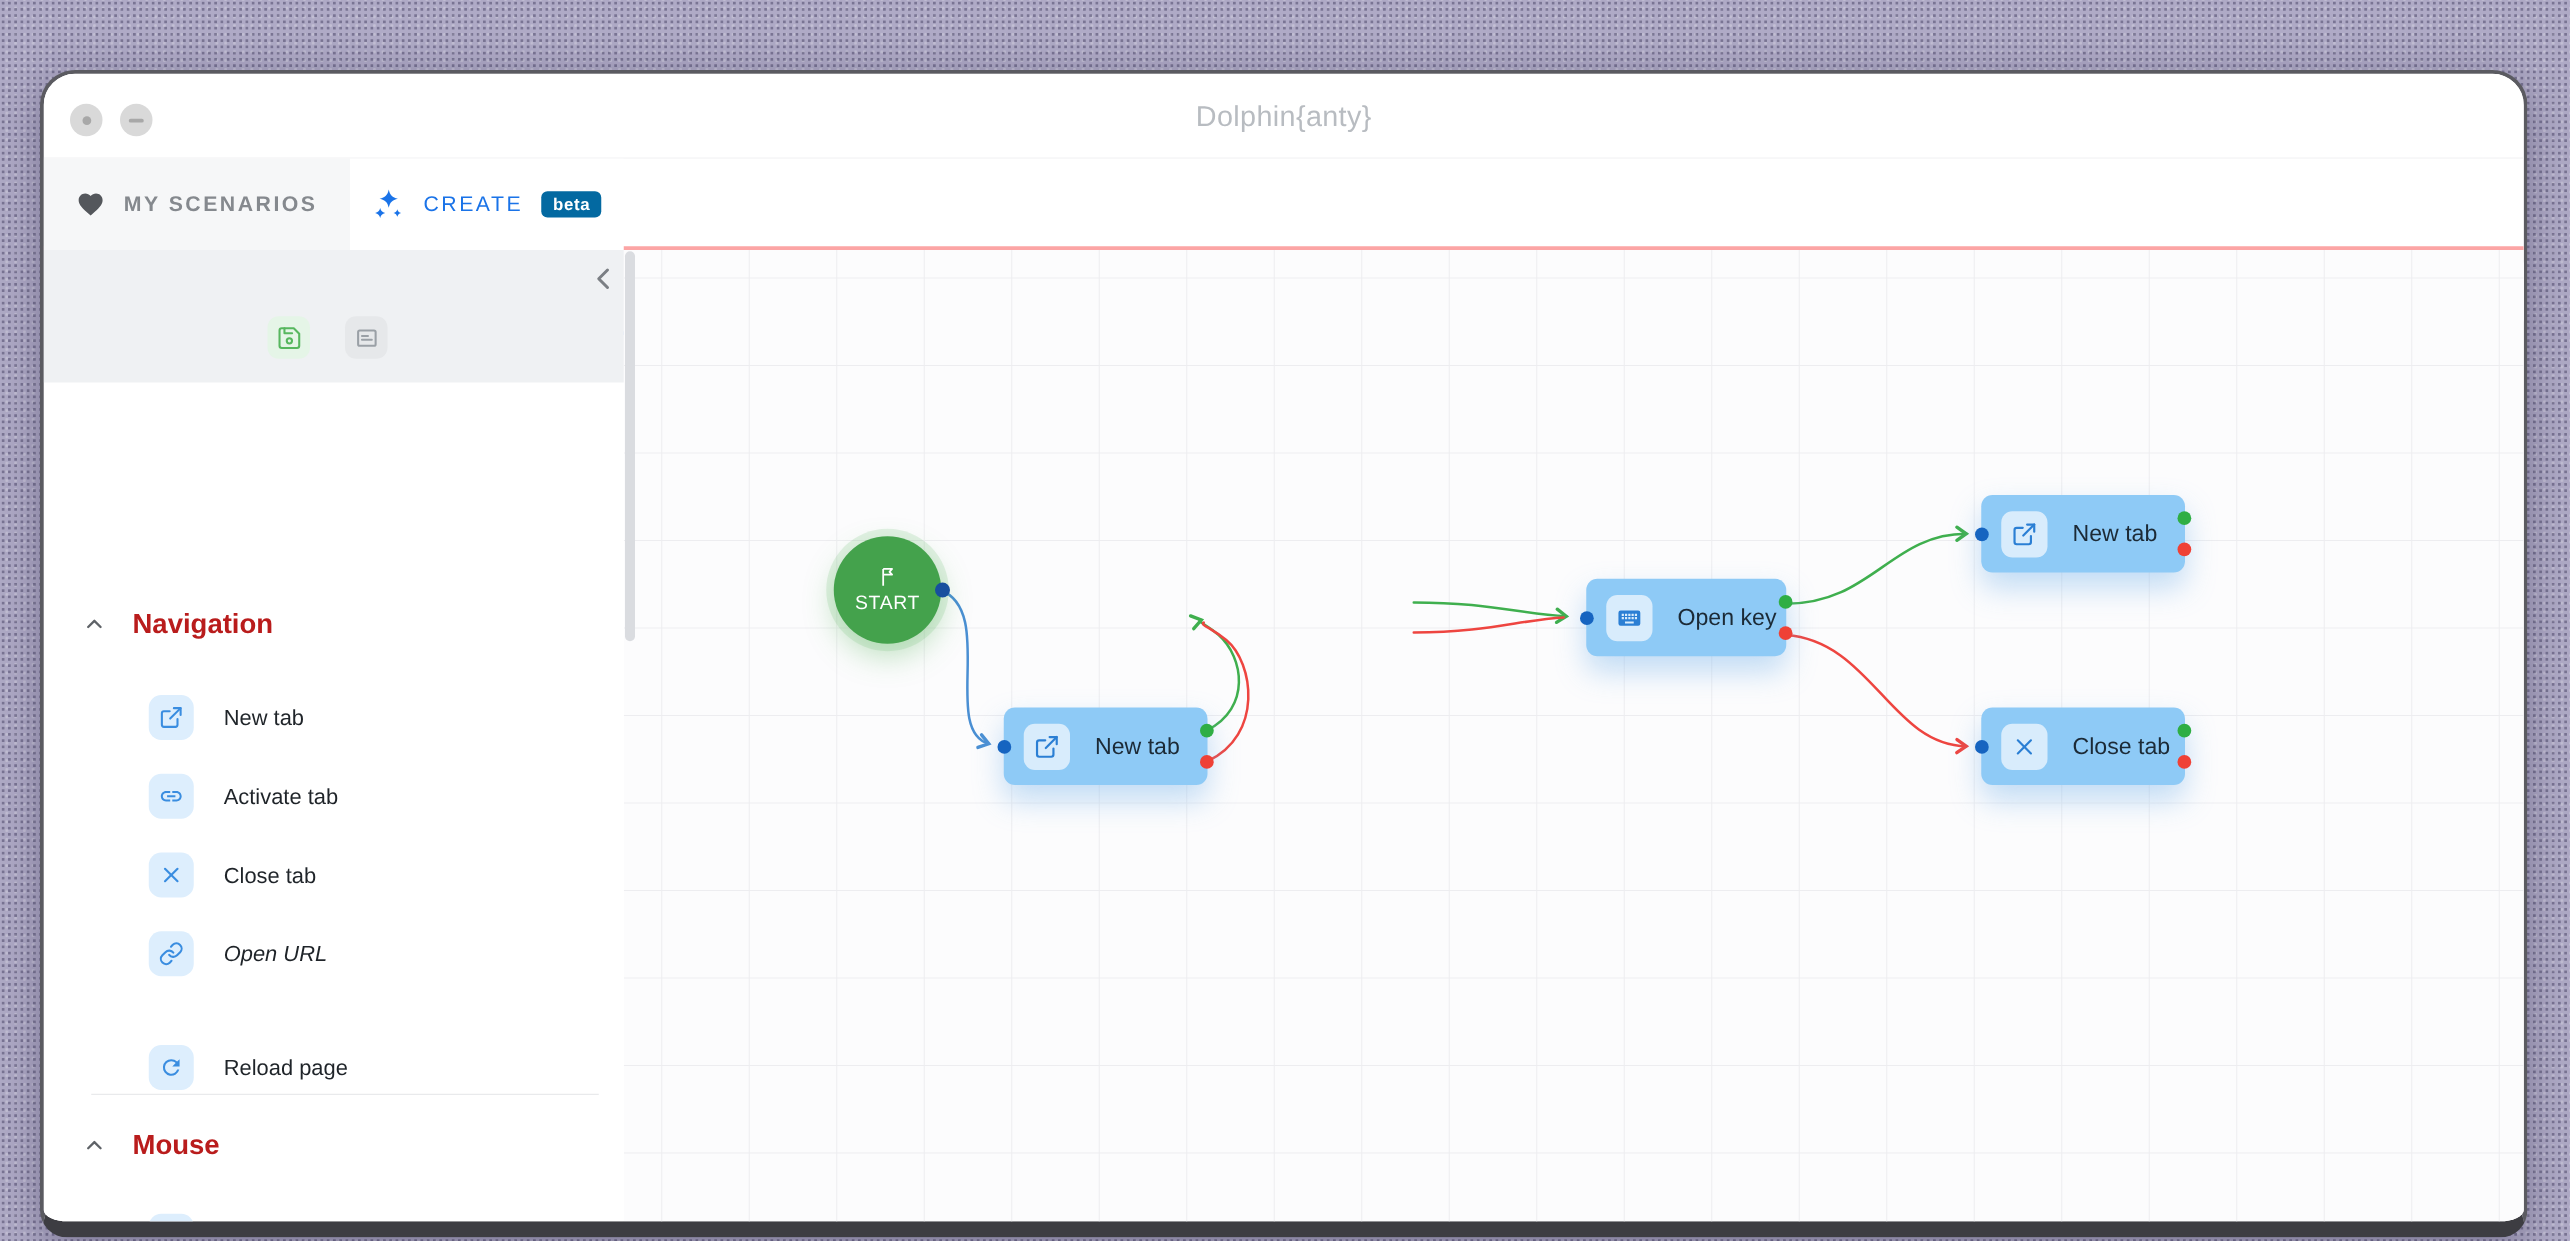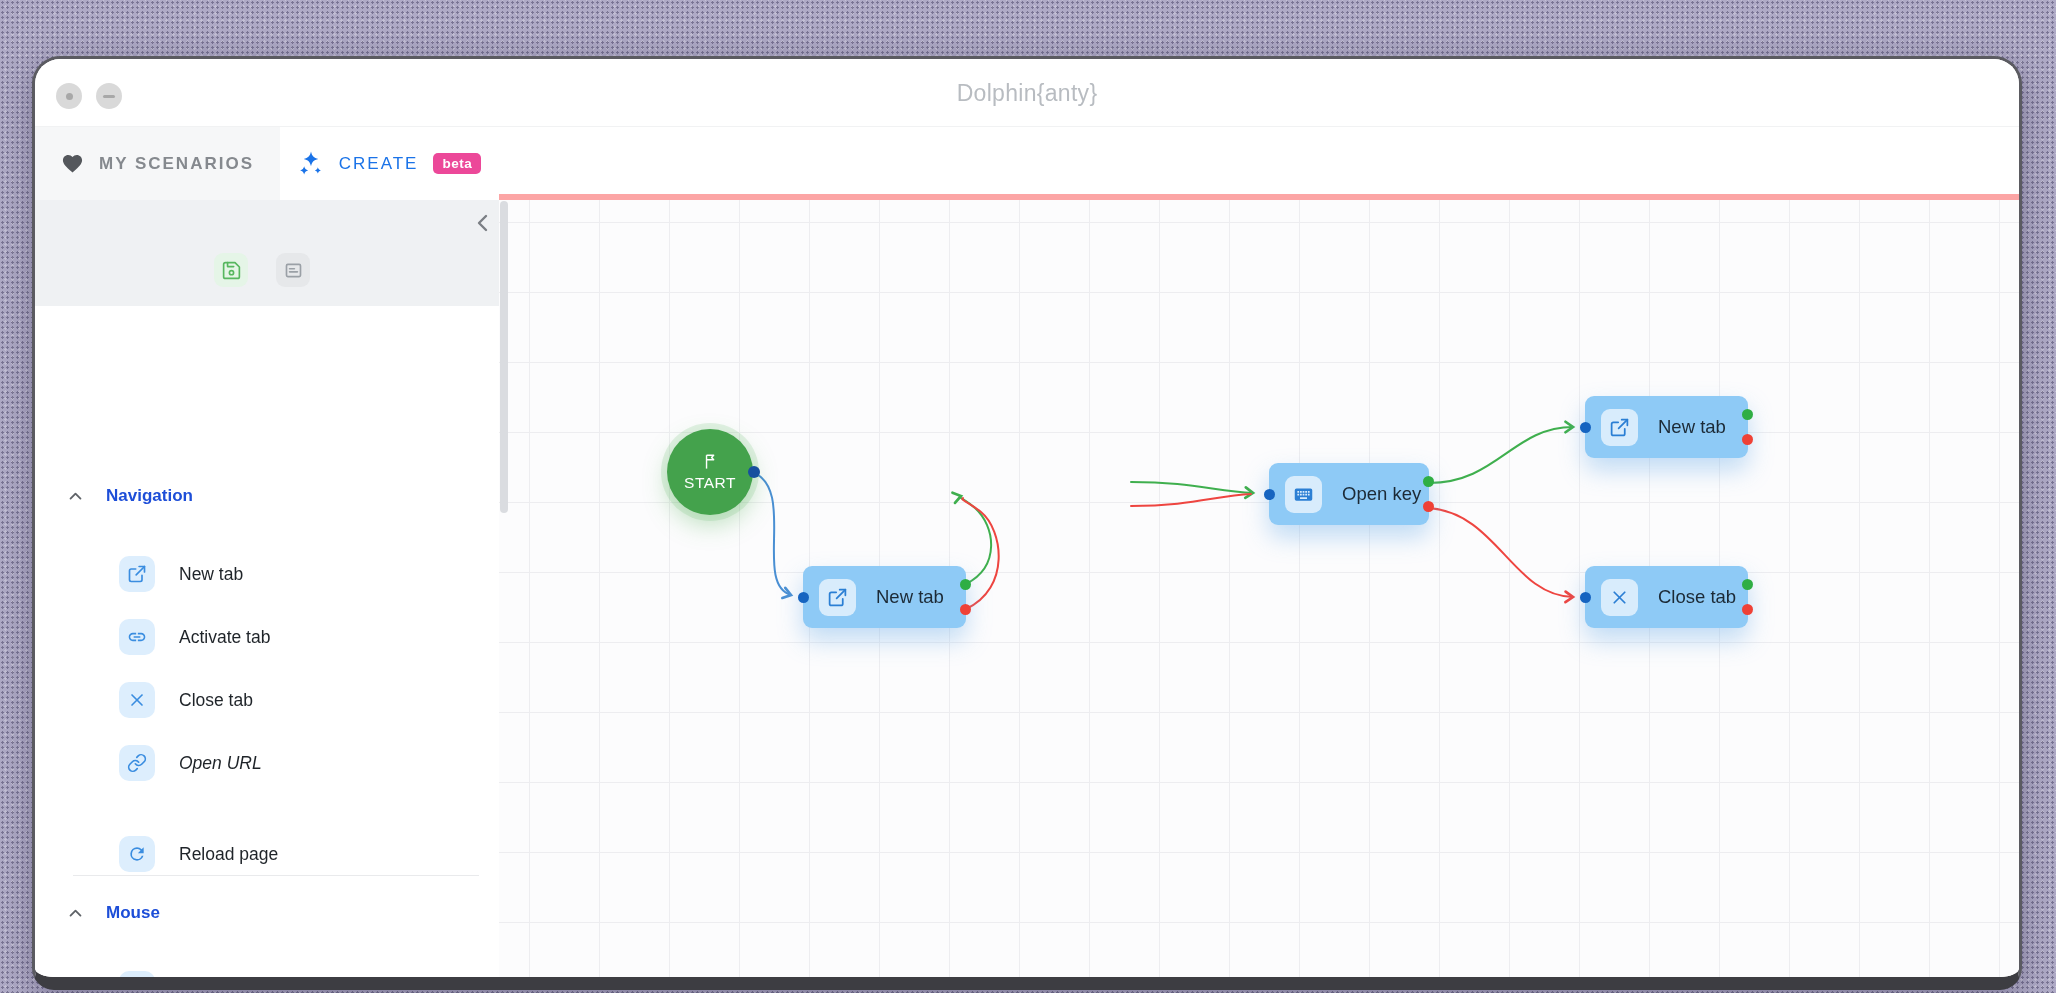--- a/index.html
+++ b/index.html
@@ -30,50 +30,50 @@
   
   .titlebar { position:absolute; left:0; top:0; width:100%; height:68px; background:#fff; border-bottom:1px solid #f1f2f3; }
   .win-btn { position:absolute; top:24px; width:26px; height:26px; border-radius:50%; background:#d9d9d9; display:flex; align-items:center; justify-content:center; color:#9e9e9e; }
   .win-btn.b1 { left:21px; }
   .win-btn.b2 { left:61px; }
   .win-btn .dot { width:7px; height:7px; border-radius:50%; background:#a8a8a8; }
   .win-btn .minus { width:12px; height:3px; border-radius:2px; background:#a8a8a8; }
   .app-title { position:absolute; left:0; top:0; width:100%; height:68px; display:flex; align-items:center; justify-content:center; color:#b8bcc1; font-size:23px; letter-spacing:.3px; }
 
   
-  .tabbar { position:absolute; left:0; top:68px; width:100%; height:73px; background:#fff; border-bottom:6px solid #fca5a5; }
+  .tabbar { position:absolute; left:0; top:68px; width:100%; height:73px; background:#fff; border-bottom:3px solid #fca5a5; }
   .tab { position:absolute; top:0; height:73px; display:flex; align-items:center; justify-content:center; gap:15px; cursor:pointer; }
   .tab-scenarios { left:0; width:245px; background:#f6f7f8; color:#85898e; }
   .tab-scenarios .tab-label { font-size:17px; font-weight:600; letter-spacing:2px; color:#85898e; }
   .tab-create { left:245px; width:219px; background:#ffffff; }
   .tab-create .tab-label { font-size:17px; font-weight:400; letter-spacing:2px; color:#1a73e8; }
   .tab-underline { position:absolute; left:245px; top:138px; width:219px; height:3px; background:#1a73e8; }
   .heart-icon { width:23px; height:23px; color:#54575c; }
   .sparkles-icon { width:26px; height:26px; color:#1a73e8; }
-  .beta-badge { background:#ec4899; color:#ffffff; font-size:13.5px; font-weight:700; letter-spacing:.5px; padding:3px 9px; border-radius:5px; }
+  .beta-badge { background:#0369a1; color:#ffffff; font-size:13.5px; font-weight:700; letter-spacing:.5px; padding:3px 9px; border-radius:5px; }
 
   .trash-btn { position:absolute; left:1543px; top:96px; width:27px; height:29px; color:#b7bbc0; cursor:pointer; }
   .search-box { position:absolute; left:1581px; top:80px; width:406px; height:53px; background:#fff; border:1px solid #ececee; border-radius:10px; box-shadow:0 2px 8px rgba(0,0,0,.05); display:flex; align-items:center; padding:0 16px; gap:12px; }
   .search-box svg { width:21px; height:21px; color:#55585c; flex:none; }
   .search-box input { border:none; outline:none; flex:1; font-size:17.5px; font-family:"Liberation Sans",sans-serif; color:#3c4043; background:transparent; }
   .search-box input::placeholder { color:#a7abaf; }
 
   
   .sidebar { position:absolute; left:0; top:141px; width:464px; height:778px; background:#ffffff; }
   .side-graybox { position:absolute; left:0; top:0; width:464px; height:106px; background:#eff1f3; }
   .mini-btn { position:absolute; top:53px; width:34px; height:34px; border-radius:9px; display:flex; align-items:center; justify-content:center; cursor:pointer; }
   .mini-btn svg { width:21px; height:21px; }
   .mini-save { left:179px; background:#e5f5e7; color:#57b75f; }
   .mini-panel { left:241px; background:#e6e8ea; color:#9aa0a6; }
   .collapse-btn { position:absolute; left:436px; top:11px; width:24px; height:24px; color:#7b7f84; cursor:pointer; }
   .collapse-btn svg { width:24px; height:24px; }
 
   .section-head { position:absolute; left:32px; display:flex; align-items:center; gap:22px; cursor:pointer; }
   .section-head svg { width:17px; height:17px; color:#5f6368; }
-  .section-title { font-size:17px; font-weight:700; color:#1d4ed8; }
+  .section-title { font-size:22px; font-weight:700; color:#b91c1c; }
   .side-item { position:absolute; left:84px; height:36px; display:flex; align-items:center; gap:24px; cursor:pointer; }
   .item-chip { width:36px; height:36px; border-radius:10px; background:#ddeefd; color:#3a8de0; display:flex; align-items:center; justify-content:center; flex:none; }
   .item-chip svg { width:20px; height:20px; }
   .item-label { font-size:17.5px; color:#1f2429; }
   .side-divider { position:absolute; left:38px; width:406px; height:1px; background:#e9eaec; }
   .side-scrollbar { position:absolute; left:465px; top:142px; width:8px; height:312px; border-radius:4px; background:#dadce0; }
 
   
   .canvas {
     position:absolute; left:464px; top:141px; width:1524px; height:778px;

